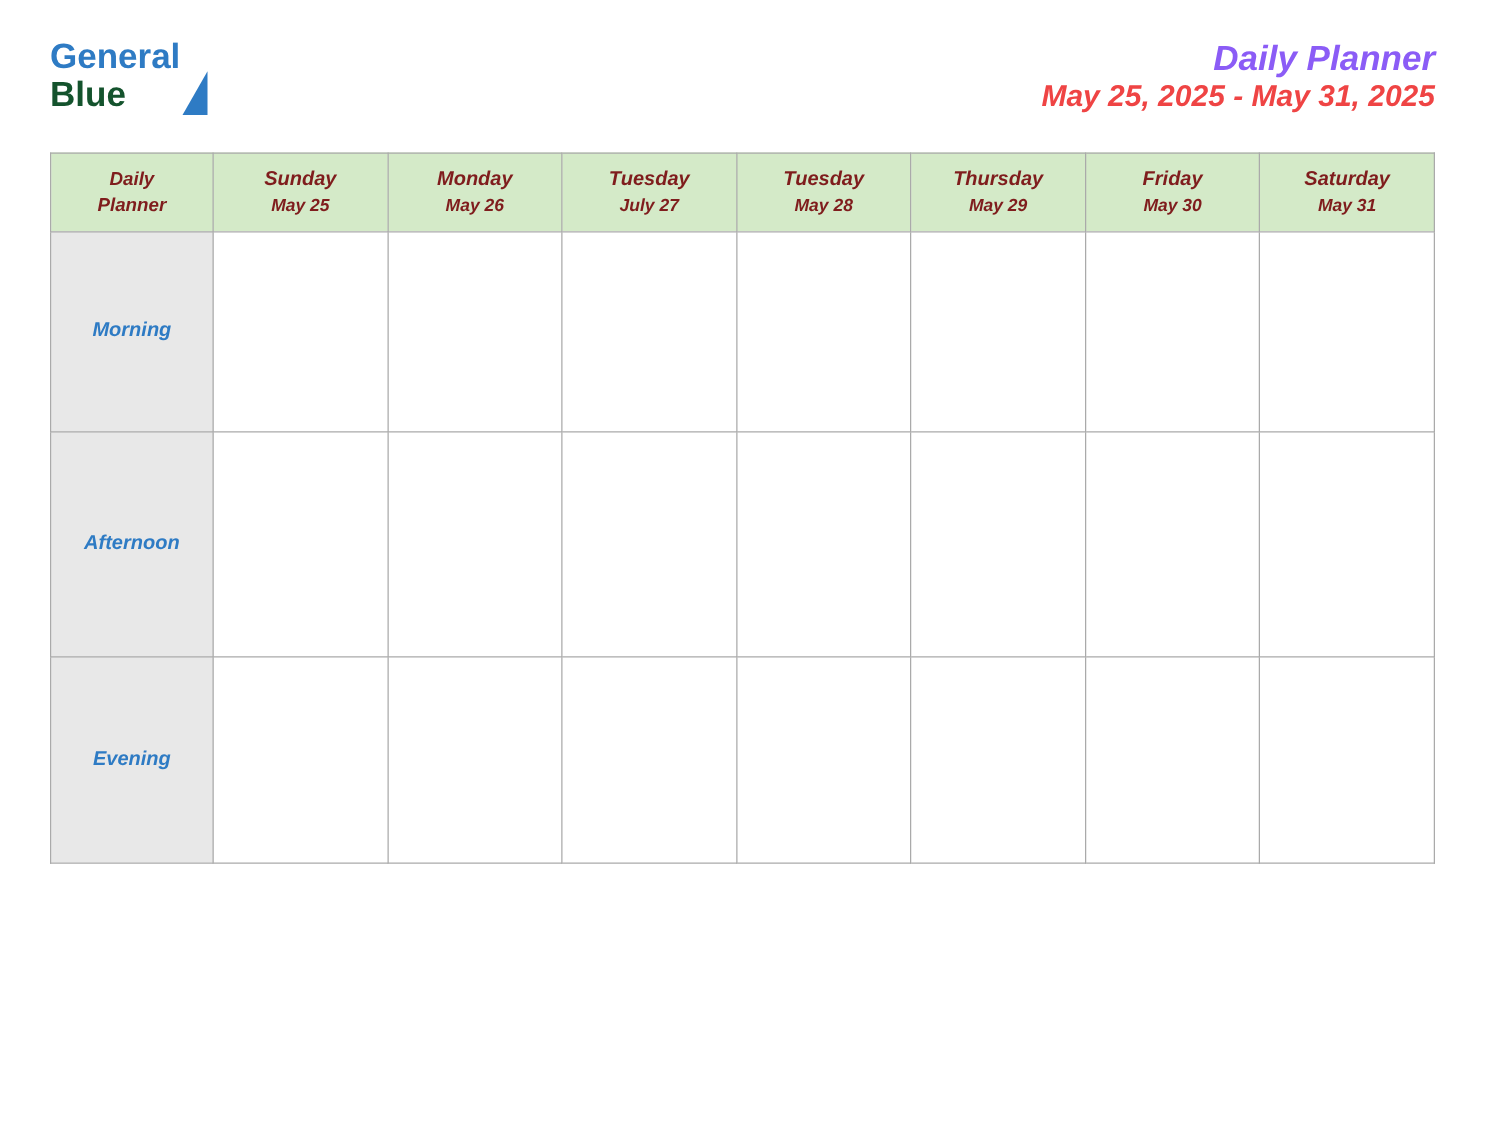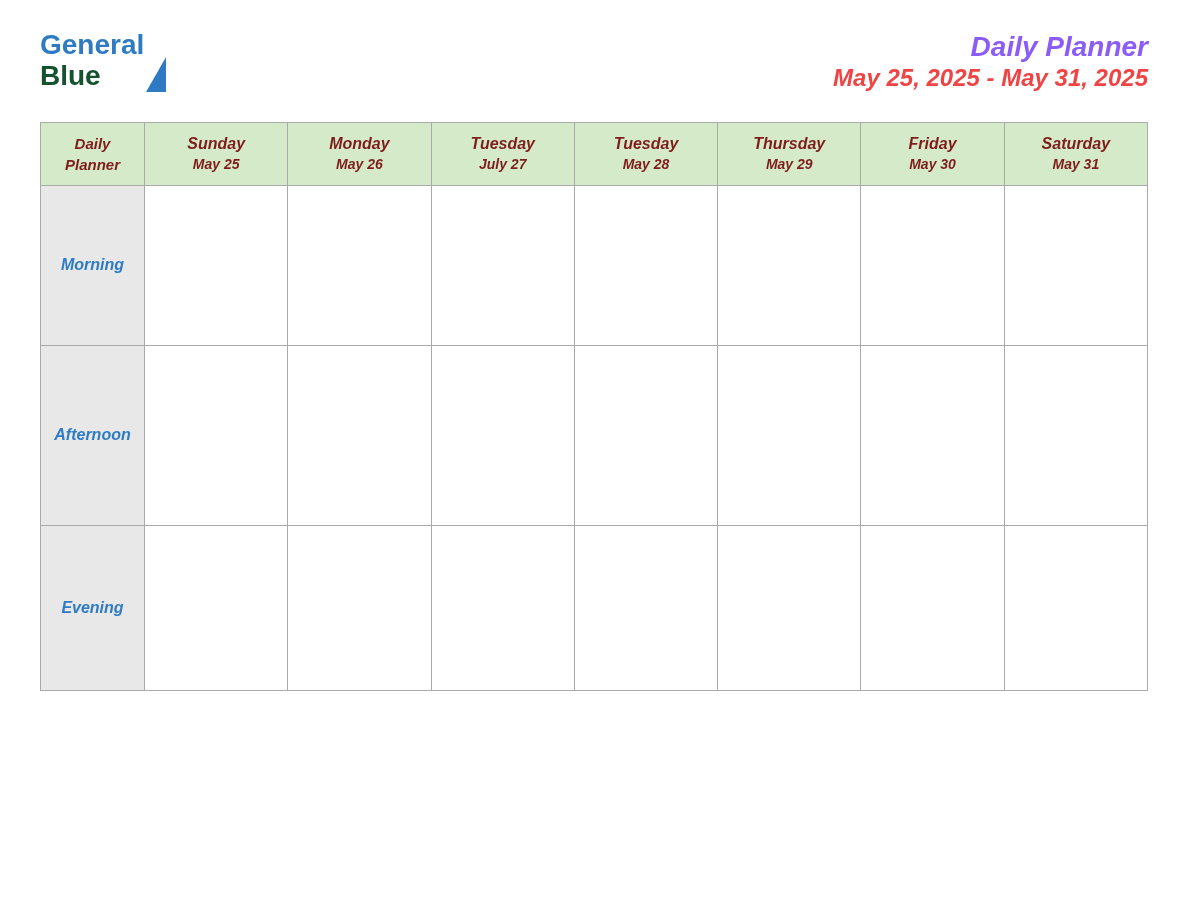--- a/index.html
+++ b/index.html
@@ -113,21 +113,21 @@
       font-size: 15px;
       line-height: 1.4;
     }
 
     .planner-table tbody td.row-label {
       background-color: #e8e8e8;
       color: #2e7bc4;
       font-style: italic;
       font-weight: bold;
       font-size: 16px;
-      width: 104px;
+      width: 130px;
     }
 
     .planner-table tbody td.time-cell {
       background-color: #ffffff;
       height: 160px;
       min-width: 130px;
     }
 
     .planner-table tbody tr.morning-row td {
       height: 160px;

